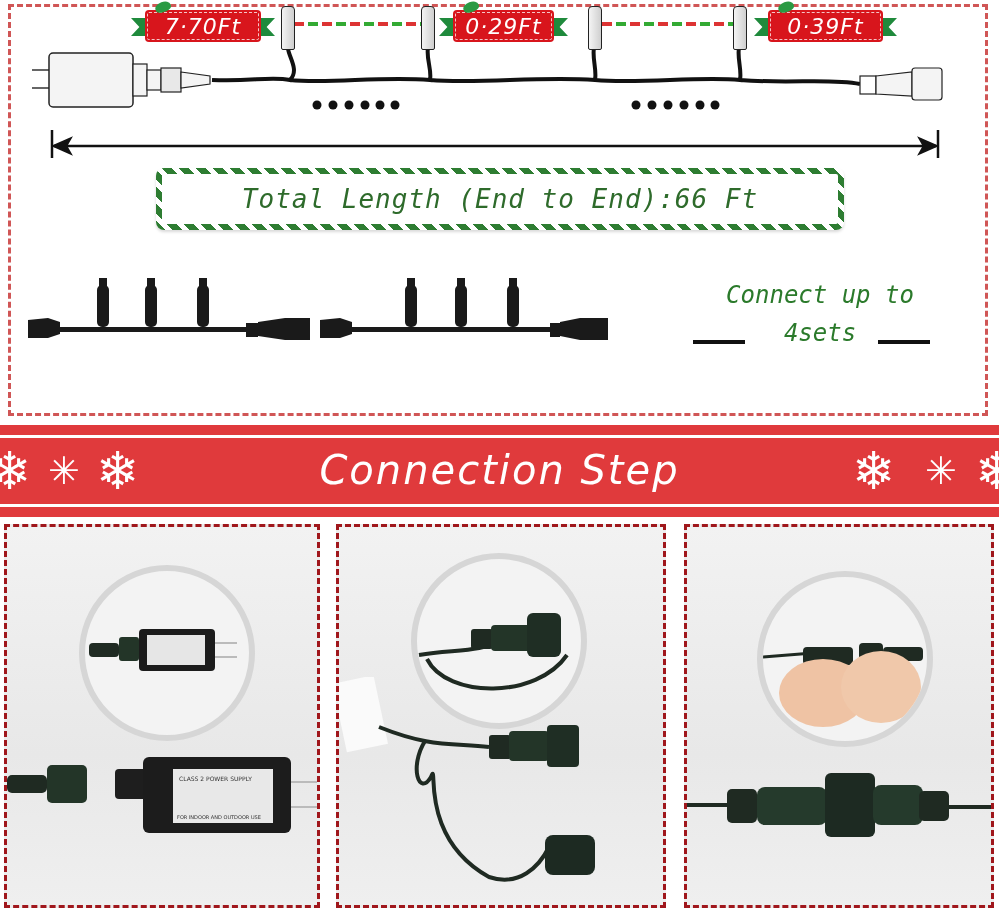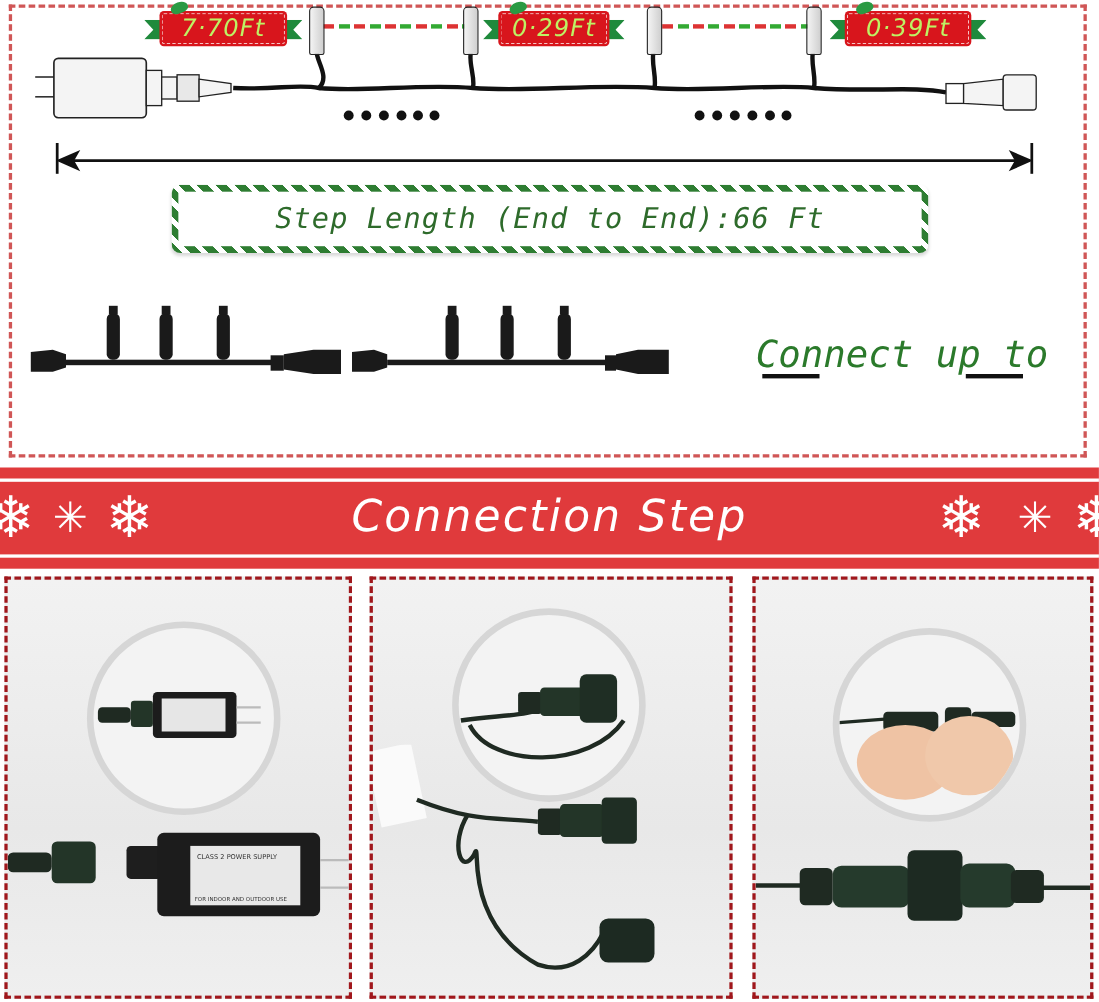--- a/index.html
+++ b/index.html
@@ -4,32 +4,32 @@
 <style>
   html, body { margin:0; padding:0; background:#ffffff; }
   body { width:999px; height:911px; position:relative; overflow:hidden; font-family:"DejaVu Sans", sans-serif; }
 
   .top-panel { position:absolute; left:8px; top:4px; width:980px; height:412px; border:3px dashed #d05656; border-top-width:3px; box-sizing:border-box; }
 
   .label-ribbon { position:absolute; top:10px; height:32px; }
   .ribbon-tail { position:absolute; top:8px; width:24px; height:18px; background:#1f8a3c; }
   .ribbon-tail.left { left:-14px; clip-path:polygon(0 0,100% 0,100% 100%,0 100%,35% 50%); }
   .ribbon-tail.right { right:-14px; clip-path:polygon(0 0,100% 0,65% 50%,100% 100%,0 100%); }
-  .ribbon-body { position:absolute; inset:0; background:#d8151c; border-radius:4px; outline:1px dashed rgba(255,255,255,.75); outline-offset:-3px; display:flex; align-items:center; justify-content:center; color:#bef264; font-family:"DejaVu Sans", sans-serif; font-style:italic; font-size:22px; letter-spacing:1px; }
+  .ribbon-body { position:absolute; inset:0; background:#d8151c; border-radius:4px; outline:1px dashed rgba(255,255,255,.75); outline-offset:-3px; display:flex; align-items:center; justify-content:center; color:#ffffff; font-family:"DejaVu Sans", sans-serif; font-style:italic; font-size:22px; letter-spacing:1px; }
   .holly { position:absolute; top:-8px; left:10px; width:16px; height:10px; background:#2a9a43; border-radius:50% 50% 40% 40%; transform:rotate(-20deg); }
 
   .bulb-socket { position:absolute; top:6px; width:12px; height:42px; background:linear-gradient(90deg,#f4f4f4,#cfcfcf); border:1.5px solid #222; border-radius:4px 4px 2px 2px; }
   .candy-wire { position:absolute; top:22px; height:4px; background:repeating-linear-gradient(90deg,#d33 0 10px,#fff 10px 14px,#3a3 14px 24px,#fff 24px 28px); }
 
   .diagram-svg { position:absolute; left:0; top:0; }
 
   .total-box { position:absolute; left:156px; top:168px; width:688px; height:62px; box-sizing:border-box; border:6px solid transparent; border-radius:8px; background:linear-gradient(#fff,#fff) padding-box, repeating-linear-gradient(45deg,#2e7d32 0 7px,#fff 7px 12px) border-box; display:flex; align-items:center; justify-content:center; box-shadow:0 2px 3px rgba(0,0,0,.15); }
   .total-text { color:#2e6b2b; font-family:"DejaVu Sans Mono", monospace; font-style:italic; font-size:26px; letter-spacing:1px; }
 
-  .connect-text { position:absolute; left:670px; top:276px; width:300px; text-align:center; color:#2b7a2b; font-family:"DejaVu Sans Mono", monospace; font-style:italic; font-size:34px; line-height:38px;margin-top:28px; }
+  .connect-text { position:absolute; left:670px; top:276px; width:300px; text-align:center; color:#2b7a2b; font-family:"DejaVu Sans Mono", monospace; font-style:italic; font-size:24px; line-height:38px; }
   .dash-line { position:absolute; height:4px; background:#111; }
 
   .banner { position:absolute; left:0; top:425px; width:999px; height:92px; background:#e03a3c; }
   .banner .stripe { position:absolute; left:0; width:100%; height:3px; background:#fff; }
   .banner-title { position:absolute; left:0; right:0; top:22px; text-align:center; color:#fff; font-family:"DejaVu Sans", sans-serif; font-style:italic; font-size:40px; letter-spacing:2px; }
   .snow { position:absolute; color:#fff; line-height:1; }
 
   .step-card { position:absolute; top:524px; height:384px; box-sizing:border-box; border:3px dashed #a0171c; background:#ececec; overflow:hidden; }
   .step-card .bg { position:absolute; inset:0; background:linear-gradient(180deg,#f2f2f2,#e8e8e8 60%,#efefef); }
   .inset-circle { position:absolute; border-radius:50%; border:6px solid #d6d6d6; background:#f3f3f3; box-sizing:border-box; overflow:hidden; }
@@ -127,25 +127,26 @@
     <path d="M560 322 L580 318 L608 318 L608 340 L580 340 L560 336 Z"></path>
   </g>
 </svg>
 
 <div class="bulb-socket" style="left:281px;"></div>
 <div class="bulb-socket" style="left:421px;"></div>
 <div class="bulb-socket" style="left:588px;"></div>
 <div class="bulb-socket" style="left:733px;"></div>
 
 <div class="total-box">
-  <span class="total-text">Step Length (End to End):66 Ft</span>
+  <span class="total-text">Total Length (End to End):66 Ft</span>
 </div>
 
 <div class="connect-text">
   <div>Connect up to</div>
+  <div>4sets</div>
 </div>
 <div class="dash-line" style="left:693px;top:340px;width:52px;"></div>
 <div class="dash-line" style="left:878px;top:340px;width:52px;"></div>
 
 <div class="banner">
   <div class="stripe" style="top:10px;"></div>
   <div class="stripe" style="top:79px;"></div>
   <span class="snow" style="left:-12px;top:20px;font-size:52px;">❄</span>
   <span class="snow" style="left:48px;top:27px;font-size:38px;">✳</span>
   <span class="snow" style="left:96px;top:20px;font-size:52px;">❄</span>

